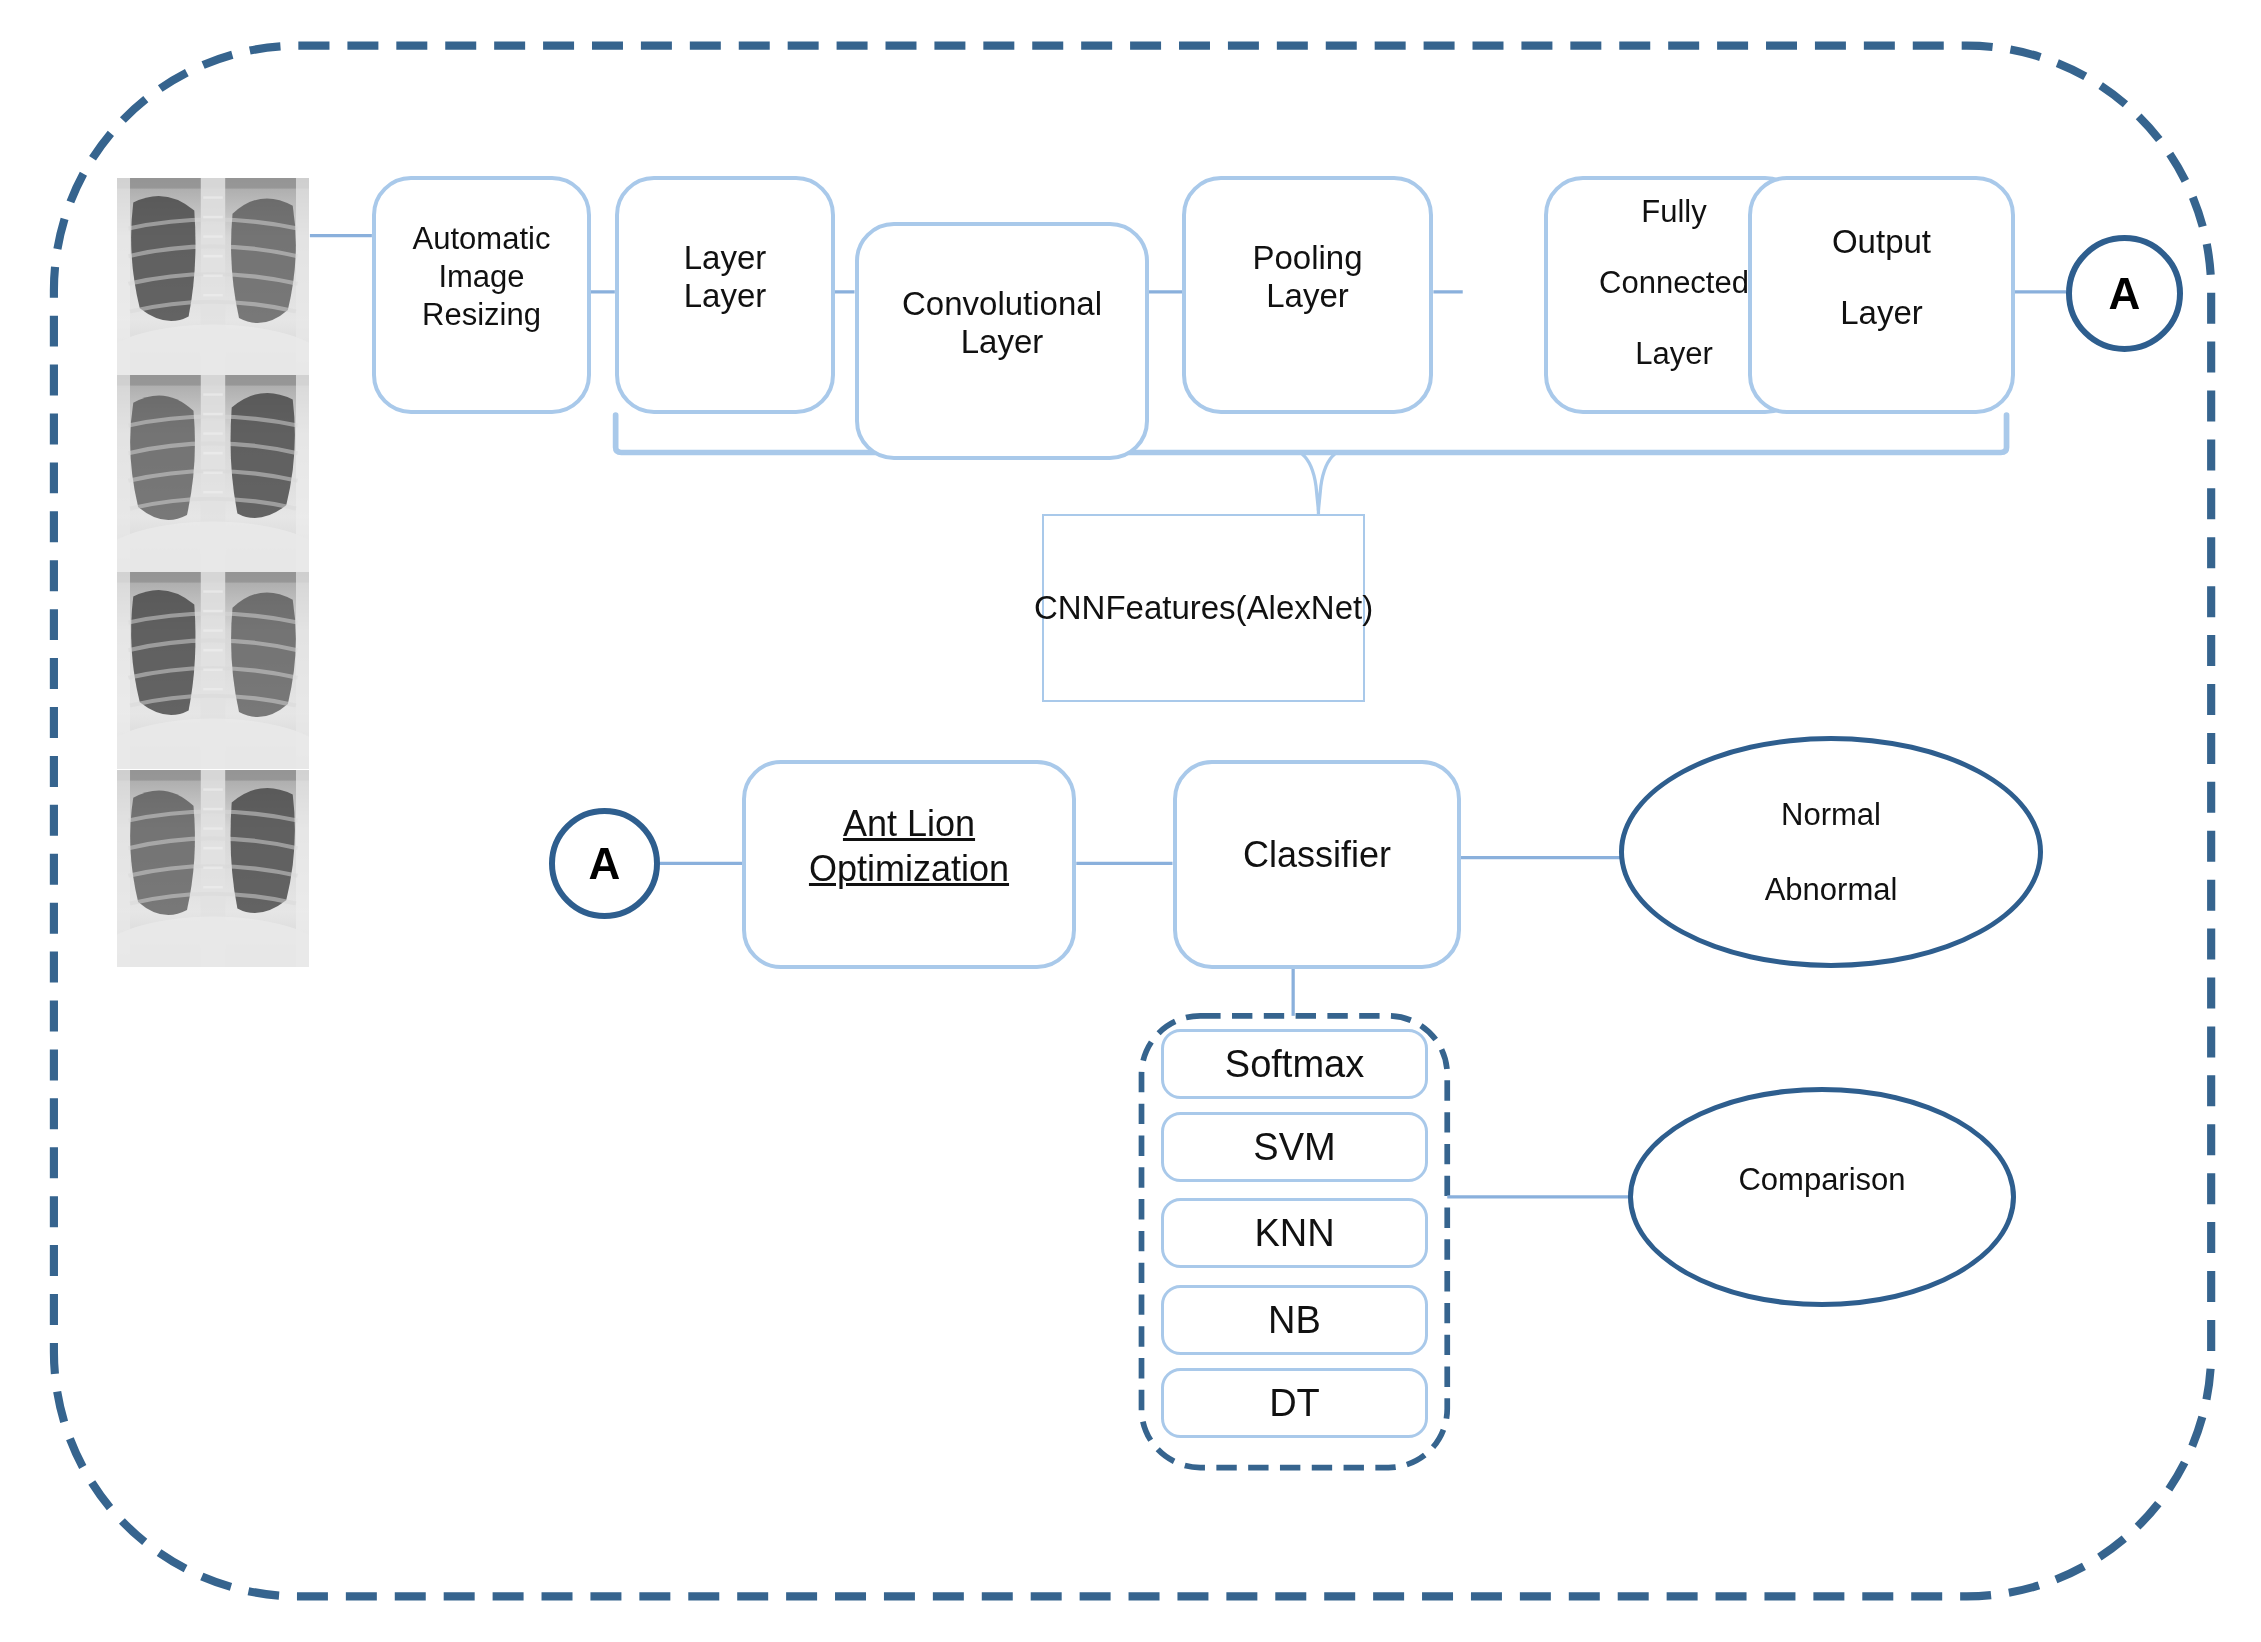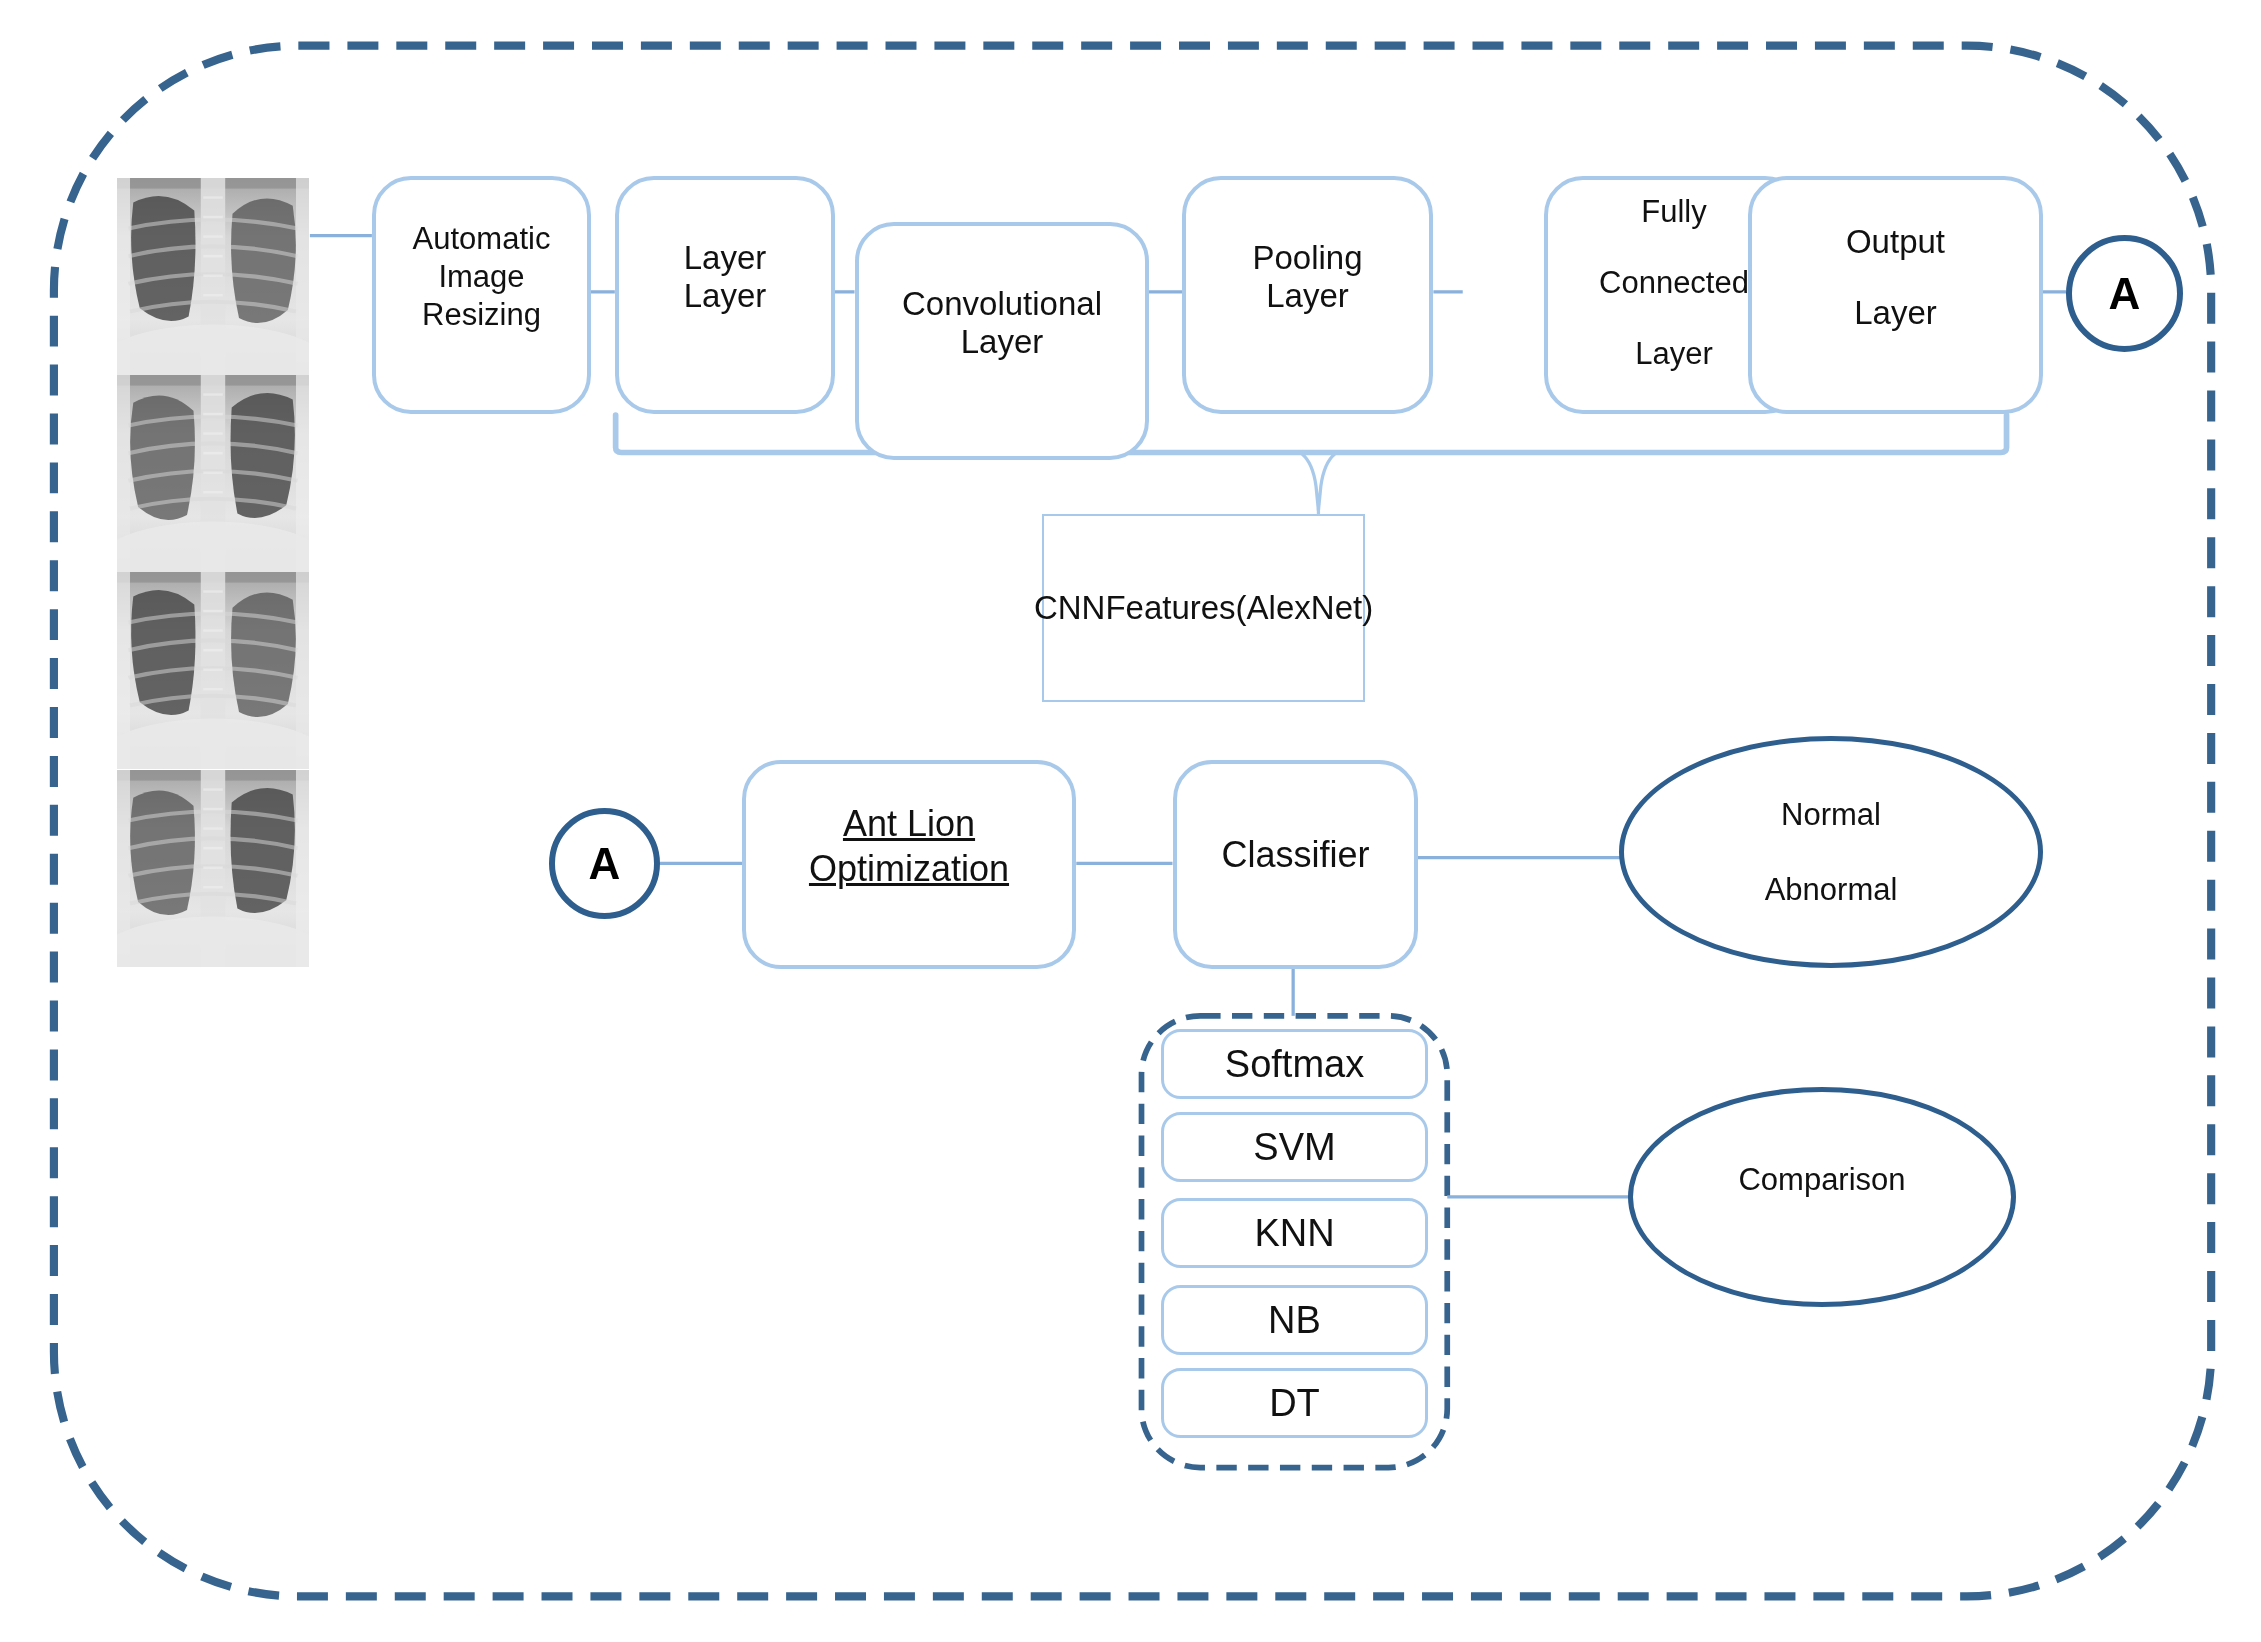--- a/index.html
+++ b/index.html
@@ -236,21 +236,21 @@
     <span class="ln">Pooling</span>
     <span class="ln">Layer</span>
   </div>
 
   <div class="pbox lh-wide fs38" style="left:1544px;top:176px;width:260px;height:238px;padding-bottom:25px">
     <span class="ln">Fully</span>
     <span class="ln">Connected</span>
     <span class="ln">Layer</span>
   </div>
 
-  <div class="pbox lh-wide fs40 padb44" style="left:1748px;top:176px;width:295px;height:238px">
+  <div class="pbox lh-wide fs40 padb44" style="left:1748px;top:176px;width:267px;height:238px">
     <span class="ln">Output</span>
     <span class="ln">Layer</span>
   </div>
 
   <div class="acircle" style="left:2066px;top:235px;width:117px;height:117px">
     <span>A</span>
   </div>
 
   <div class="rbox" style="left:1042px;top:514px;width:323px;height:188px">
     <span class="ln">CNN</span>
@@ -260,21 +260,21 @@
 
   <div class="acircle" style="left:549px;top:808px;width:111px;height:111px">
     <span>A</span>
   </div>
 
   <div class="pbox lh-mid fs44 padb46" style="left:742px;top:760px;width:334px;height:209px">
     <span class="ln">Ant Lion</span>
     <span class="ln">Optimization</span>
   </div>
 
-  <div class="pbox fs44 padb24" style="left:1173px;top:760px;width:245px;height:209px">
+  <div class="pbox fs44 padb24" style="left:1173px;top:760px;width:288px;height:209px">
     <span class="ln">Classifier</span>
   </div>
 
   <div class="ellipse" style="left:1619px;top:736px;width:424px;height:232px">
     <span class="ln">Normal</span>
     <span class="ln">Abnormal</span>
   </div>
 
   <div class="obox" style="top:1029px">
     <span>Softmax</span>

